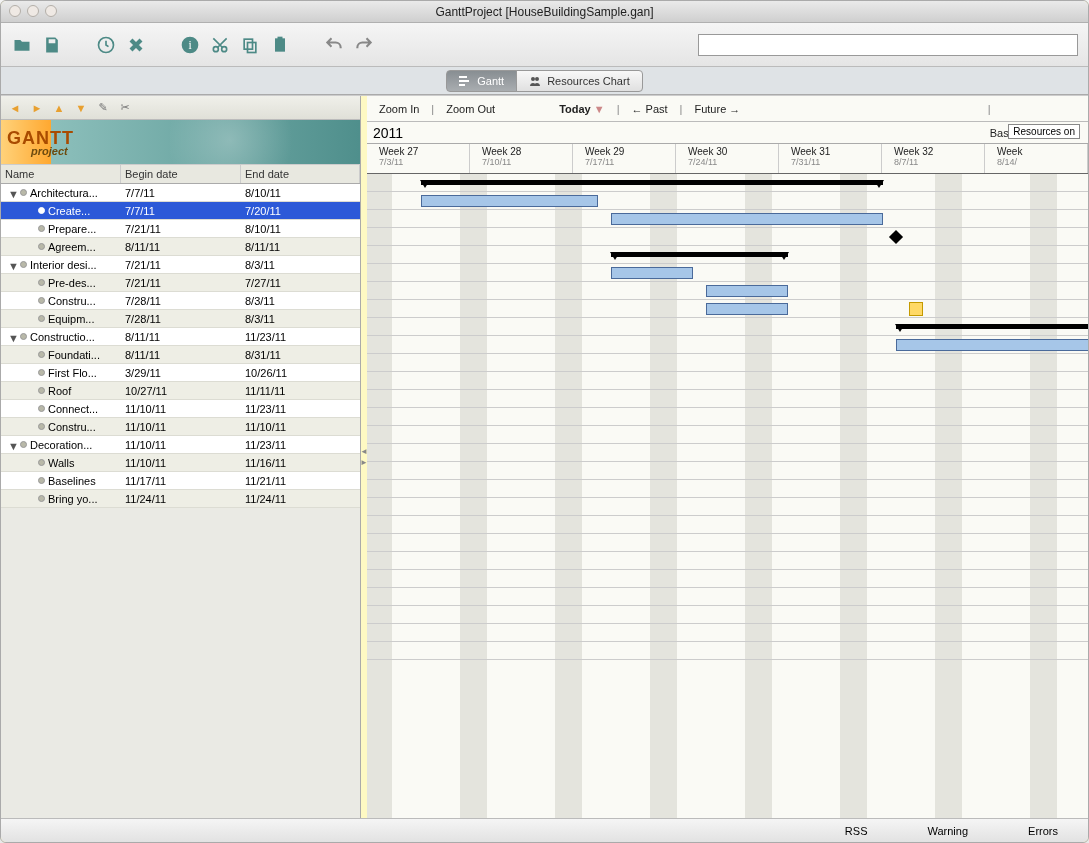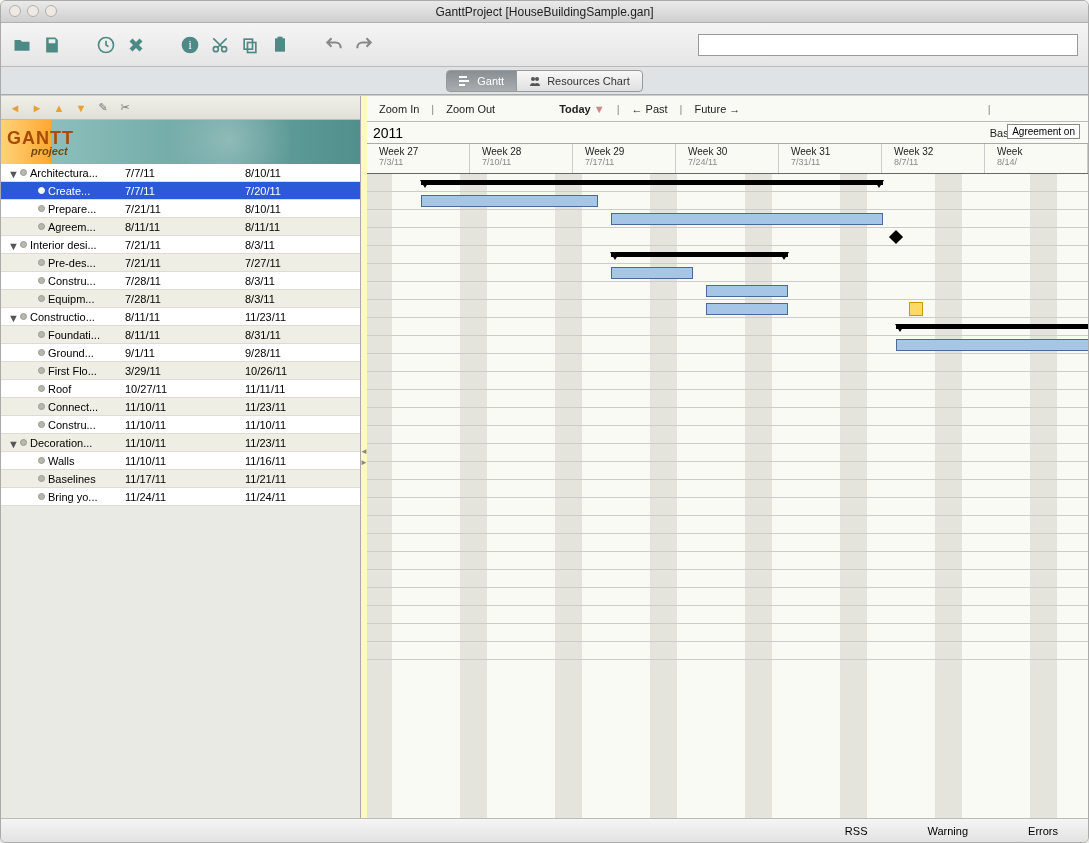--- a/index.html
+++ b/index.html
@@ -186,20 +186,25 @@
         <span style="color:#777">✎</span>
         <span style="color:#777">✂</span>
       </div>
       <div class="logo-band">
         <div class="hex"></div>
         <div class="logo-txt">
           <span class="g">GANTT</span>
           <span class="sub">project</span>
         </div>
       </div>
+      <div class="columns-header">
+        <div class="col name">Name</div>
+        <div class="col begin">Begin date</div>
+        <div class="col end">End date</div>
+      </div>
       <div class="task-list" id="task-list">
           <div class="task-row">
             <div class="tr-name">
               <span class="indent" style="width:2px"></span>
               <span class="tri">▼</span> 
               <span class="bullet"></span> 
               <span>Architectura...</span>
             </div>
             <div class="tr-begin">7/7/11</div>
             <div class="tr-end">8/10/11</div>
@@ -279,29 +284,20 @@
             <div class="tr-end">11/23/11</div>
           </div>
           <div class="task-row">
             <div class="tr-name">
               <span class="indent" style="width:32px"></span> 
               <span class="bullet"></span> 
               <span>Foundati...</span>
             </div>
             <div class="tr-begin">8/11/11</div>
             <div class="tr-end">8/31/11</div>
-          </div>
-          <div class="task-row">
-            <div class="tr-name">
-              <span class="indent" style="width:32px"></span> 
-              <span class="bullet"></span> 
-              <span>Ground...</span>
-            </div>
-            <div class="tr-begin">9/1/11</div>
-            <div class="tr-end">9/28/11</div>
           </div>
           <div class="task-row">
             <div class="tr-name">
               <span class="indent" style="width:32px"></span> 
               <span class="bullet"></span> 
               <span>First Flo...</span>
             </div>
             <div class="tr-begin">3/29/11</div>
             <div class="tr-end">10/26/11</div>
           </div>
@@ -389,21 +385,21 @@
         <span class="gtb-sep">|</span>
         <span class="gtb-item"><span>Future</span> →</span>
         <div class="gtb-right">
           <span class="gtb-item">Show critical path</span>
           <span class="gtb-sep">|</span>
           <span class="gtb-item">Baselines...</span>
         </div>
       </div>
       <div class="year-band">
         <span>2011</span>
-        <div class="marker">Agreement on</div>
+        <div class="marker">Resources on</div>
       </div>
       <div class="week-header" id="week-header">
           <div class="week-col">
             <div>Week 27</div>
             <div class="wd">7/3/11</div>
           </div>
           <div class="week-col">
             <div>Week 28</div>
             <div class="wd">7/10/11</div>
           </div>

